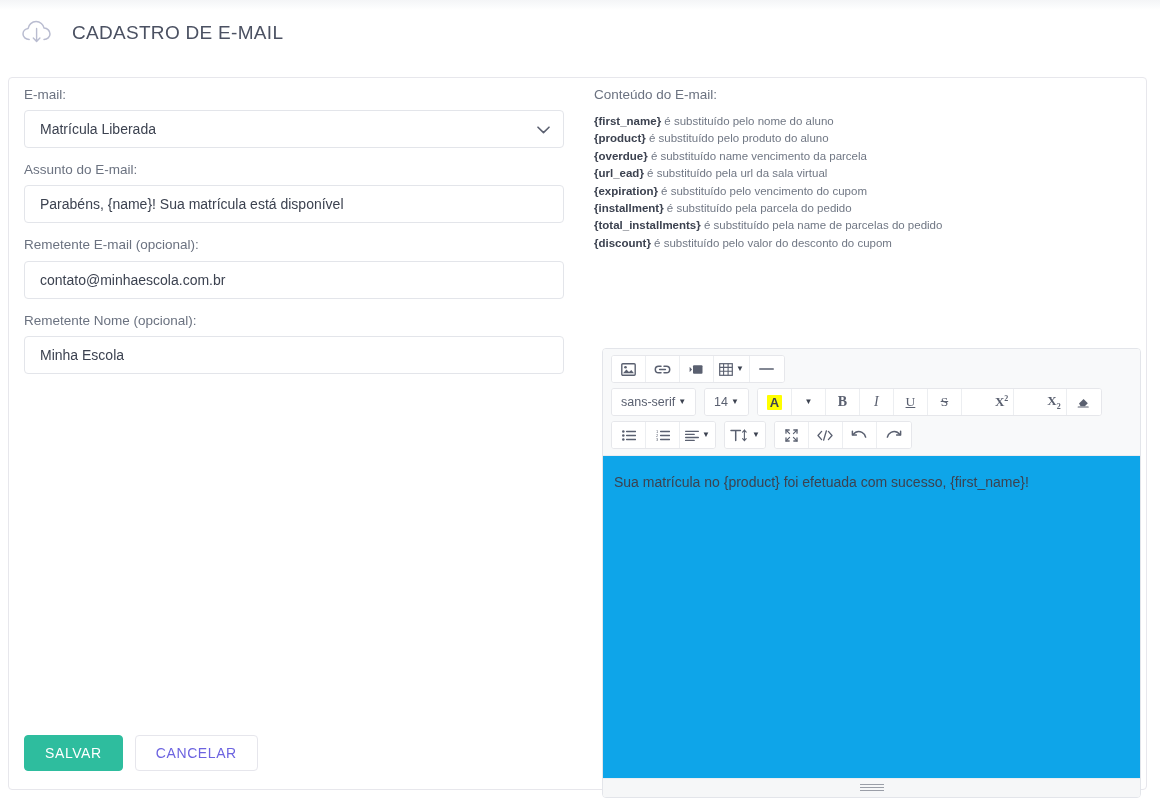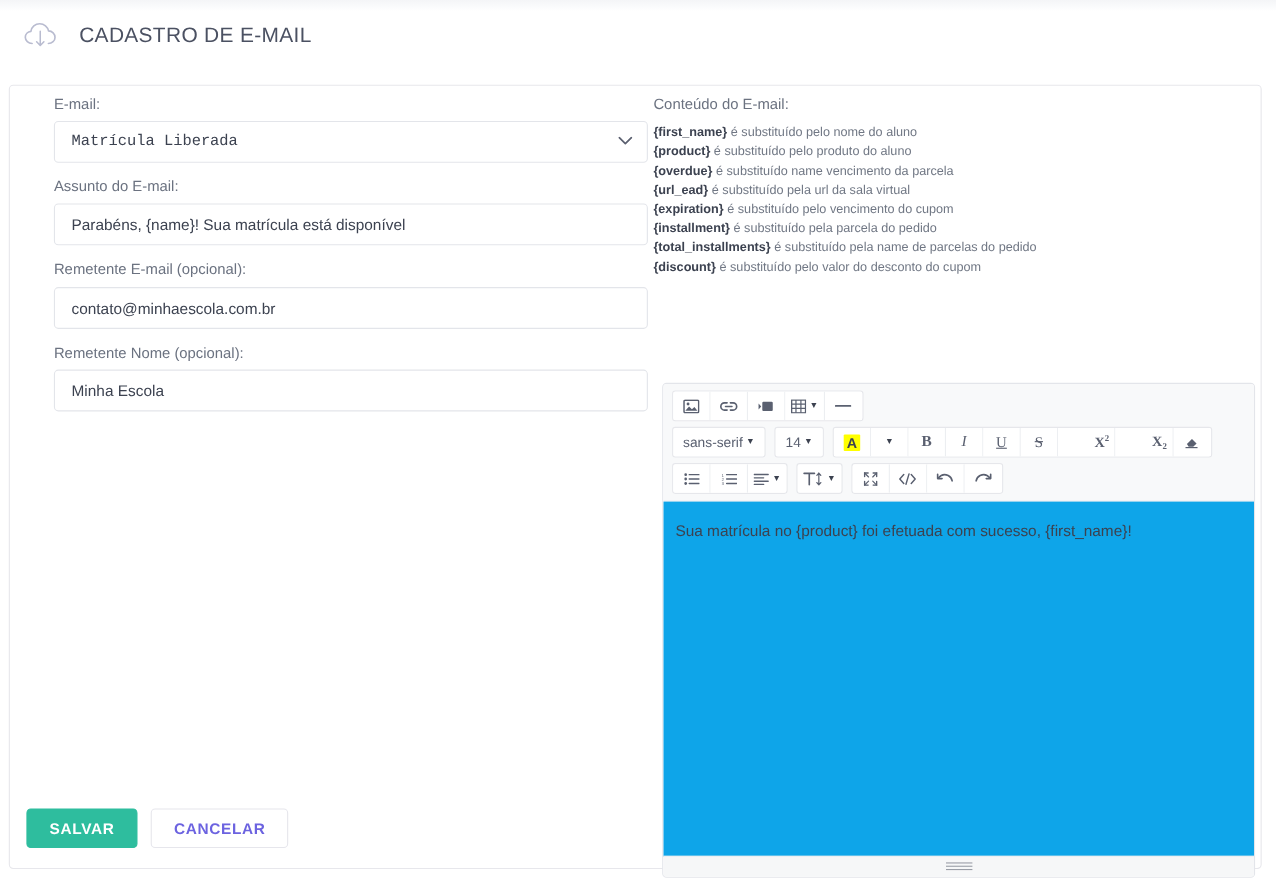--- a/index.html
+++ b/index.html
@@ -32,41 +32,41 @@
   .card {
     position: absolute; left: 8px; top: 77px;
     width: 1139px; height: 713px;
     background: #fff;
     border: 1px solid #e7e7ec;
     border-radius: 4px;
   }
 
   
   .left-col { position: absolute; left: 15px; top: 9px; width: 556px; }
-  .field { margin-bottom: 14px; margin-left: 25px; }
+  .field { margin-bottom: 14px; }
   .field-label {
     font-size: 13.5px; color: #6b7280; margin-bottom: 7px;
     display: block; line-height: 1.2;
   }
   .control {
     width: 540px; height: 38px;
     border: 1px solid #e3e5ea; border-radius: 4px;
     background: #fff; font-size: 14px; color: #3c4250;
     padding: 0 15px; line-height: 36px;
     font-family: "Liberation Sans", sans-serif;
     position: relative;
   }
-  .select-control { padding-right: 24px; font-family: Liberation Mono, monospace; }
+  .select-control { padding-right: 24px; }
   .chevron {
     position: absolute; right: 13px; top: 50%;
     transform: translateY(-50%); pointer-events: none;
   }
 
   
-  .actions { position: absolute; left: 15px; top: 657px; display: flex; gap: 12px; font-weight: bold; }
+  .actions { position: absolute; left: 15px; top: 657px; display: flex; gap: 12px; }
   .btn {
     height: 36px; border-radius: 4px; font-size: 14px;
     letter-spacing: 0.6px; display: flex; align-items: center;
     justify-content: center; cursor: pointer; padding: 0 20px;
     font-family: "Liberation Sans", sans-serif;
   }
   .btn-save { background: #2ebd9e; color: #fff; border: 1px solid #2ebd9e; min-width: 80px; }
   .btn-cancel { background: #fff; color: #6c63e0; border: 1px solid #e6e6ec; min-width: 90px; }
 
   

